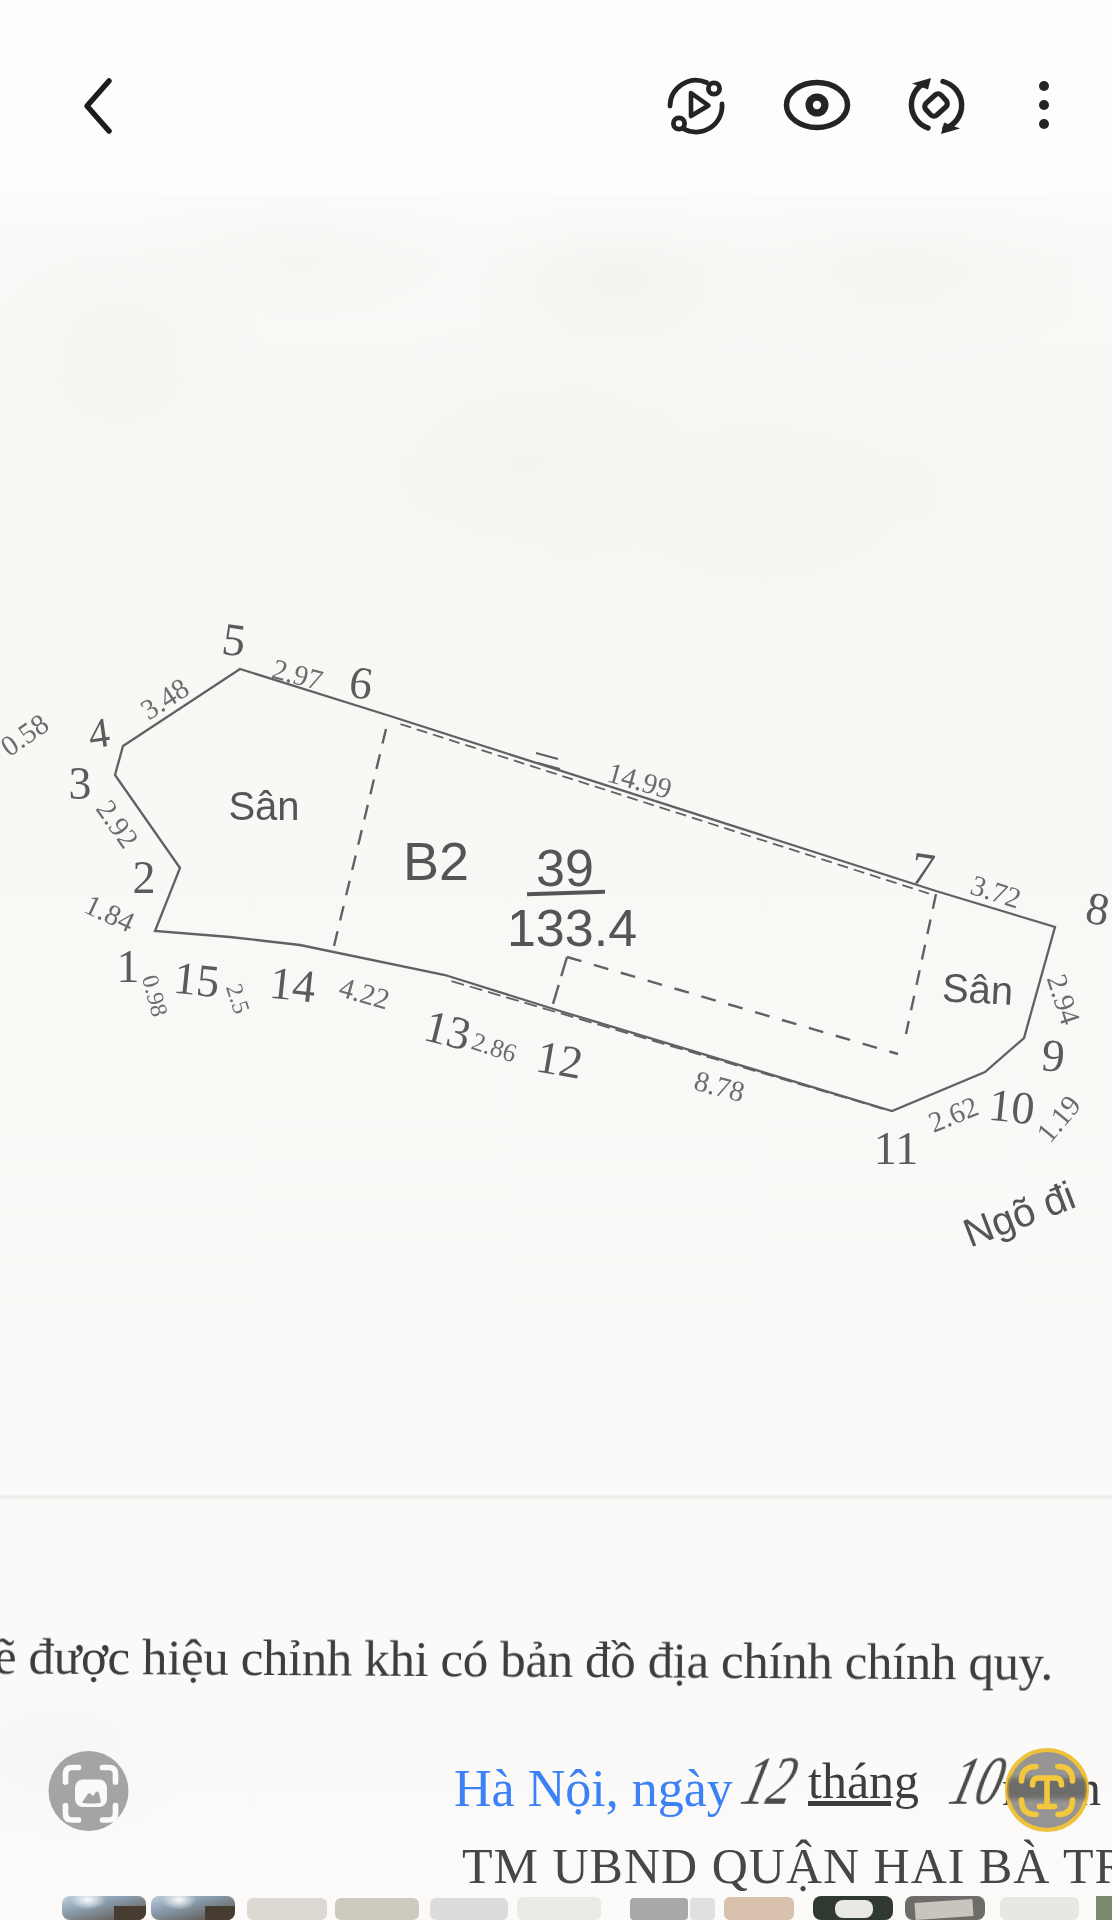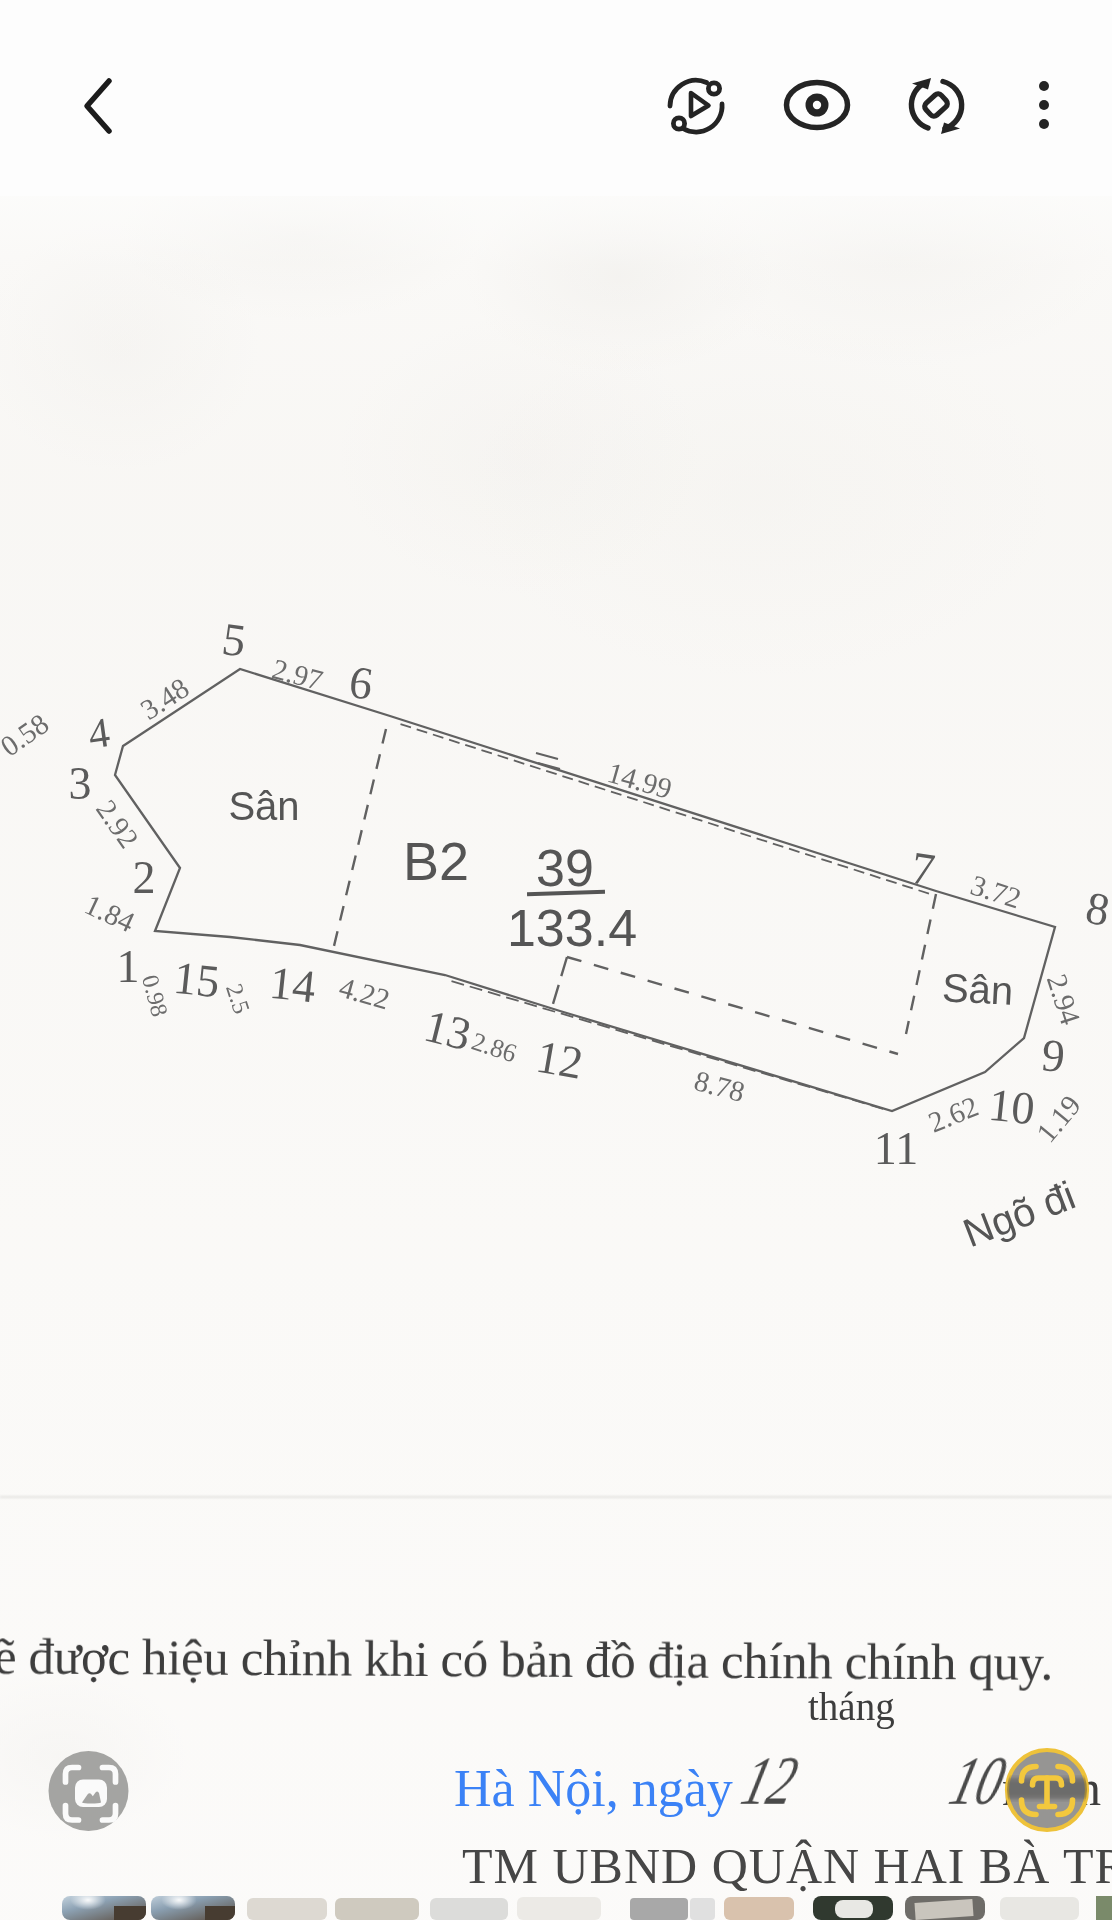--- a/index.html
+++ b/index.html
@@ -126,21 +126,21 @@
   </g>
 </svg>
 
 <div class="abs" style="left:-6px;top:1631px;width:1200px;font-family:'Liberation Serif',serif;
   font-size:51px;color:#3d3d3d;letter-spacing:-0.4px;filter:blur(0.5px);transform:rotate(0.35deg);white-space:nowrap;">ẽ được hiệu chỉnh khi có bản đồ địa chính chính quy.</div>
 
 <div class="abs" style="left:454px;top:1759px;font-family:'Liberation Serif',serif;font-size:52px;color:#3b82f6;filter:blur(0.5px);white-space:nowrap;">Hà Nội, ngày</div>
 
 <div class="abs" style="left:734px;top:1741px;font-family:'Liberation Serif',serif;font-style:italic;font-size:70px;color:#4a4a4a;filter:blur(0.4px);transform:skewX(-15deg) scaleX(0.72);transform-origin:left bottom;">12</div>
 
-<div class="abs" style="left:808px;top:1684px;font-family:'Liberation Serif',serif;font-size:39px;color:#3d3d3d;filter:blur(0.5px);">tháng</div>
+<div class="abs" style="left:808px;top:1752px;font-family:'Liberation Serif',serif;font-size:50px;color:#3d3d3d;filter:blur(0.5px);text-decoration:underline;">tháng</div>
 
 <div class="abs" style="left:942px;top:1741px;font-family:'Liberation Serif',serif;font-style:italic;font-size:70px;color:#4a4a4a;filter:blur(0.4px);transform:skewX(-15deg) scaleX(0.72);transform-origin:left bottom;">10</div>
 
 <div class="abs" style="left:1002px;top:1759px;font-family:'Liberation Serif',serif;font-size:50px;color:#3d3d3d;letter-spacing:6.5px;filter:blur(0.5px);">năm</div>
 
 <div class="abs" style="left:462px;top:1837px;width:700px;font-family:'Liberation Serif',serif;
   font-size:50px;color:#464646;letter-spacing:1px;filter:blur(0.5px);white-space:nowrap;">TM UBND QUẬN HAI BÀ TRƯNG</div>
 
 <svg class="abs" style="left:46px;top:1749px;" width="88" height="88" viewBox="0 0 88 88">
   <circle cx="42.5" cy="42" r="40" fill="#a4a4a2"></circle>

